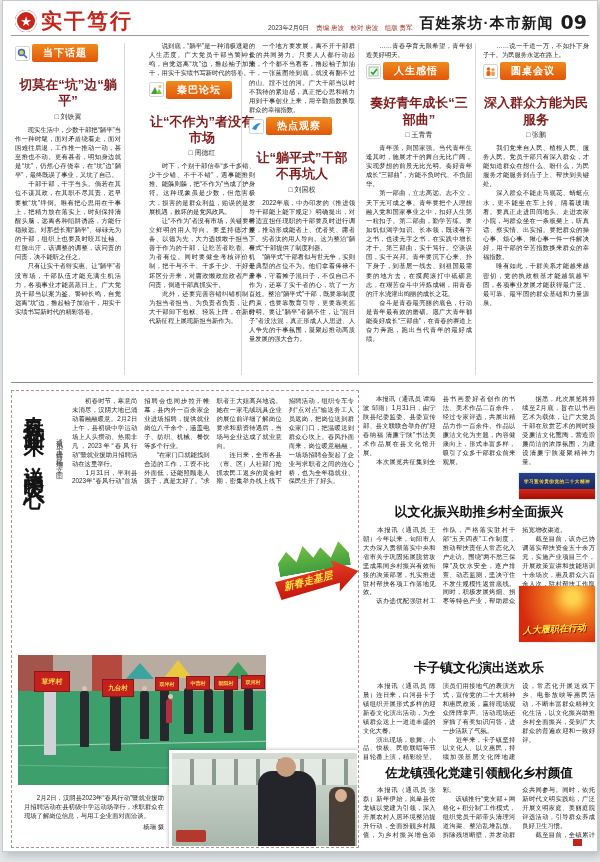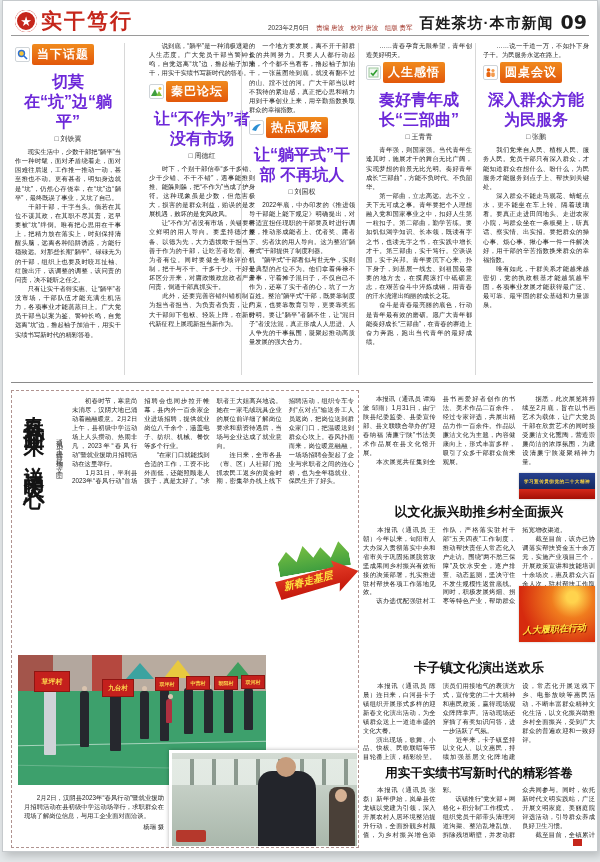--- a/index.html
+++ b/index.html
@@ -16,23 +16,23 @@
   .mast-credits{font-size:6.5px;color:#a03226;}
   .mast-section{font-size:15px;font-weight:bold;color:#1c1c1c;letter-spacing:1px;}
   .mast-pageno{font-size:19px;font-weight:bold;color:#1c1c1c;font-family:"DejaVu Sans",sans-serif;}
   .mast-rule{position:absolute;left:8px;right:8px;top:34px;border-top:1px solid #9a9a9a;}
   
   .op-col{position:absolute;top:40px;width:106px;height:338px;display:flex;flex-direction:column;overflow:hidden;}
   .op-lead{font-size:6.3px;line-height:1.45;text-align:justify;color:#222;white-space:pre-line;}
   .badge{display:flex;align-items:center;gap:2px;margin:3px 0 3px;}
   .badge-icon{width:13px;height:13px;background:#fff;border:1px solid #cfd4d8;border-radius:2px;
               display:flex;align-items:center;justify-content:center;}
-  .badge-label{background:linear-gradient(#f08a1d,#e2570a);color:#fff;font-size:12px;font-weight:bold;
-               padding:2px 5px;border-radius:2px;letter-spacing:1px;}
-  .op-title{font-size:16px;font-weight:800;text-align:center;line-height:1.25;color:#6d28d9;margin:4px 0 2px;}
+  .badge-label{background:linear-gradient(#f08a1d,#e2570a);color:#fff;font-size:10px;font-weight:bold;
+               padding:2px 11px;border-radius:2px;letter-spacing:1px;}
+  .op-title{font-size:13px;font-weight:800;text-align:center;line-height:1.25;color:#7f1d1d;margin:12px 0 2px;}
   .op-author{font-size:7px;color:#333;text-align:center;margin-bottom:3px;}
   .op-body{flex:1;font-size:6.3px;line-height:1.45;text-align:justify;color:#222;white-space:pre-line;overflow:hidden;}
   .vsep{position:absolute;top:42px;height:332px;border-left:1px solid #d8d8d8;}
   .hdiv{position:absolute;top:381px;left:8px;width:582px;border-top:1px solid #8a8a8a;}
   
   .feature{position:absolute;left:8px;top:389px;width:346px;height:456px;border:1px dashed #b09390;overflow:hidden;}
   .f-title{position:absolute;left:8px;top:8px;writing-mode:vertical-rl;font-size:21px;font-weight:800;
            color:#141414;letter-spacing:5px;height:290px;}
   .f-byline{position:absolute;left:42px;top:42px;writing-mode:vertical-rl;font-size:7px;color:#444;
             letter-spacing:2px;height:170px;}
@@ -277,21 +277,21 @@
       </div>
 
       <div class="article" style="top:270px;">
         <div class="a-title">卡子镇文化演出送欢乐</div>
         <div class="a-body" style="height:88px;">　　本报讯（通讯员 陈晨）连日来，白河县卡子镇组织开展形式多样的迎新春文化演出活动，为全镇群众送上一道道丰盛的文化大餐。
 　　演出现场，歌舞、小品、快板、民歌联唱等节目轮番上演，精彩纷呈。演员们用接地气的表演方式，宣传党的二十大精神和惠民政策，赢得现场观众阵阵掌声。活动现场还穿插了有奖知识问答，进一步活跃了气氛。
 　　近年来，卡子镇坚持以文化人、以文惠民，持续加强基层文化阵地建设，常态化开展送戏下乡、电影放映等惠民活动，不断丰富群众精神文化生活，以文化振兴助推乡村全面振兴，受到广大群众的普遍欢迎和一致好评。</div>
       </div>
 
       <div class="article" style="top:375px;">
-        <div class="a-title" style="font-size:12.5px;">用实干实绩书写新时代的精彩答卷</div>
+        <div class="a-title" style="font-size:12.5px;">佐龙镇强化党建引领靓化乡村颜值</div>
         <div class="a-body" style="height:58px;">　　本报讯（通讯员 张磊）新年伊始，岚皋县佐龙镇以党建为引领，深入开展农村人居环境整治提升行动，全面扮靓乡村颜值，为乡村振兴增色添彩。
 　　该镇推行“党支部＋网格化＋积分制”工作模式，组织党员干部带头清理河道沟渠、整治乱堆乱放、拆除残垣断壁，并发动群众共同参与。同时，依托新时代文明实践站，广泛开展文明家庭、美丽庭院评选活动，引导群众养成良好卫生习惯。
 　　截至目前，全镇累计出动干部群众一千二百余人次，清理垃圾三百余吨，整治乱堆乱放二百余处，村容村貌焕然一新，群众的获得感、幸福感不断提升。</div>
       </div>
     </div>
 
     <div class="end-mark"></div>
   </div>
 </div>
 

